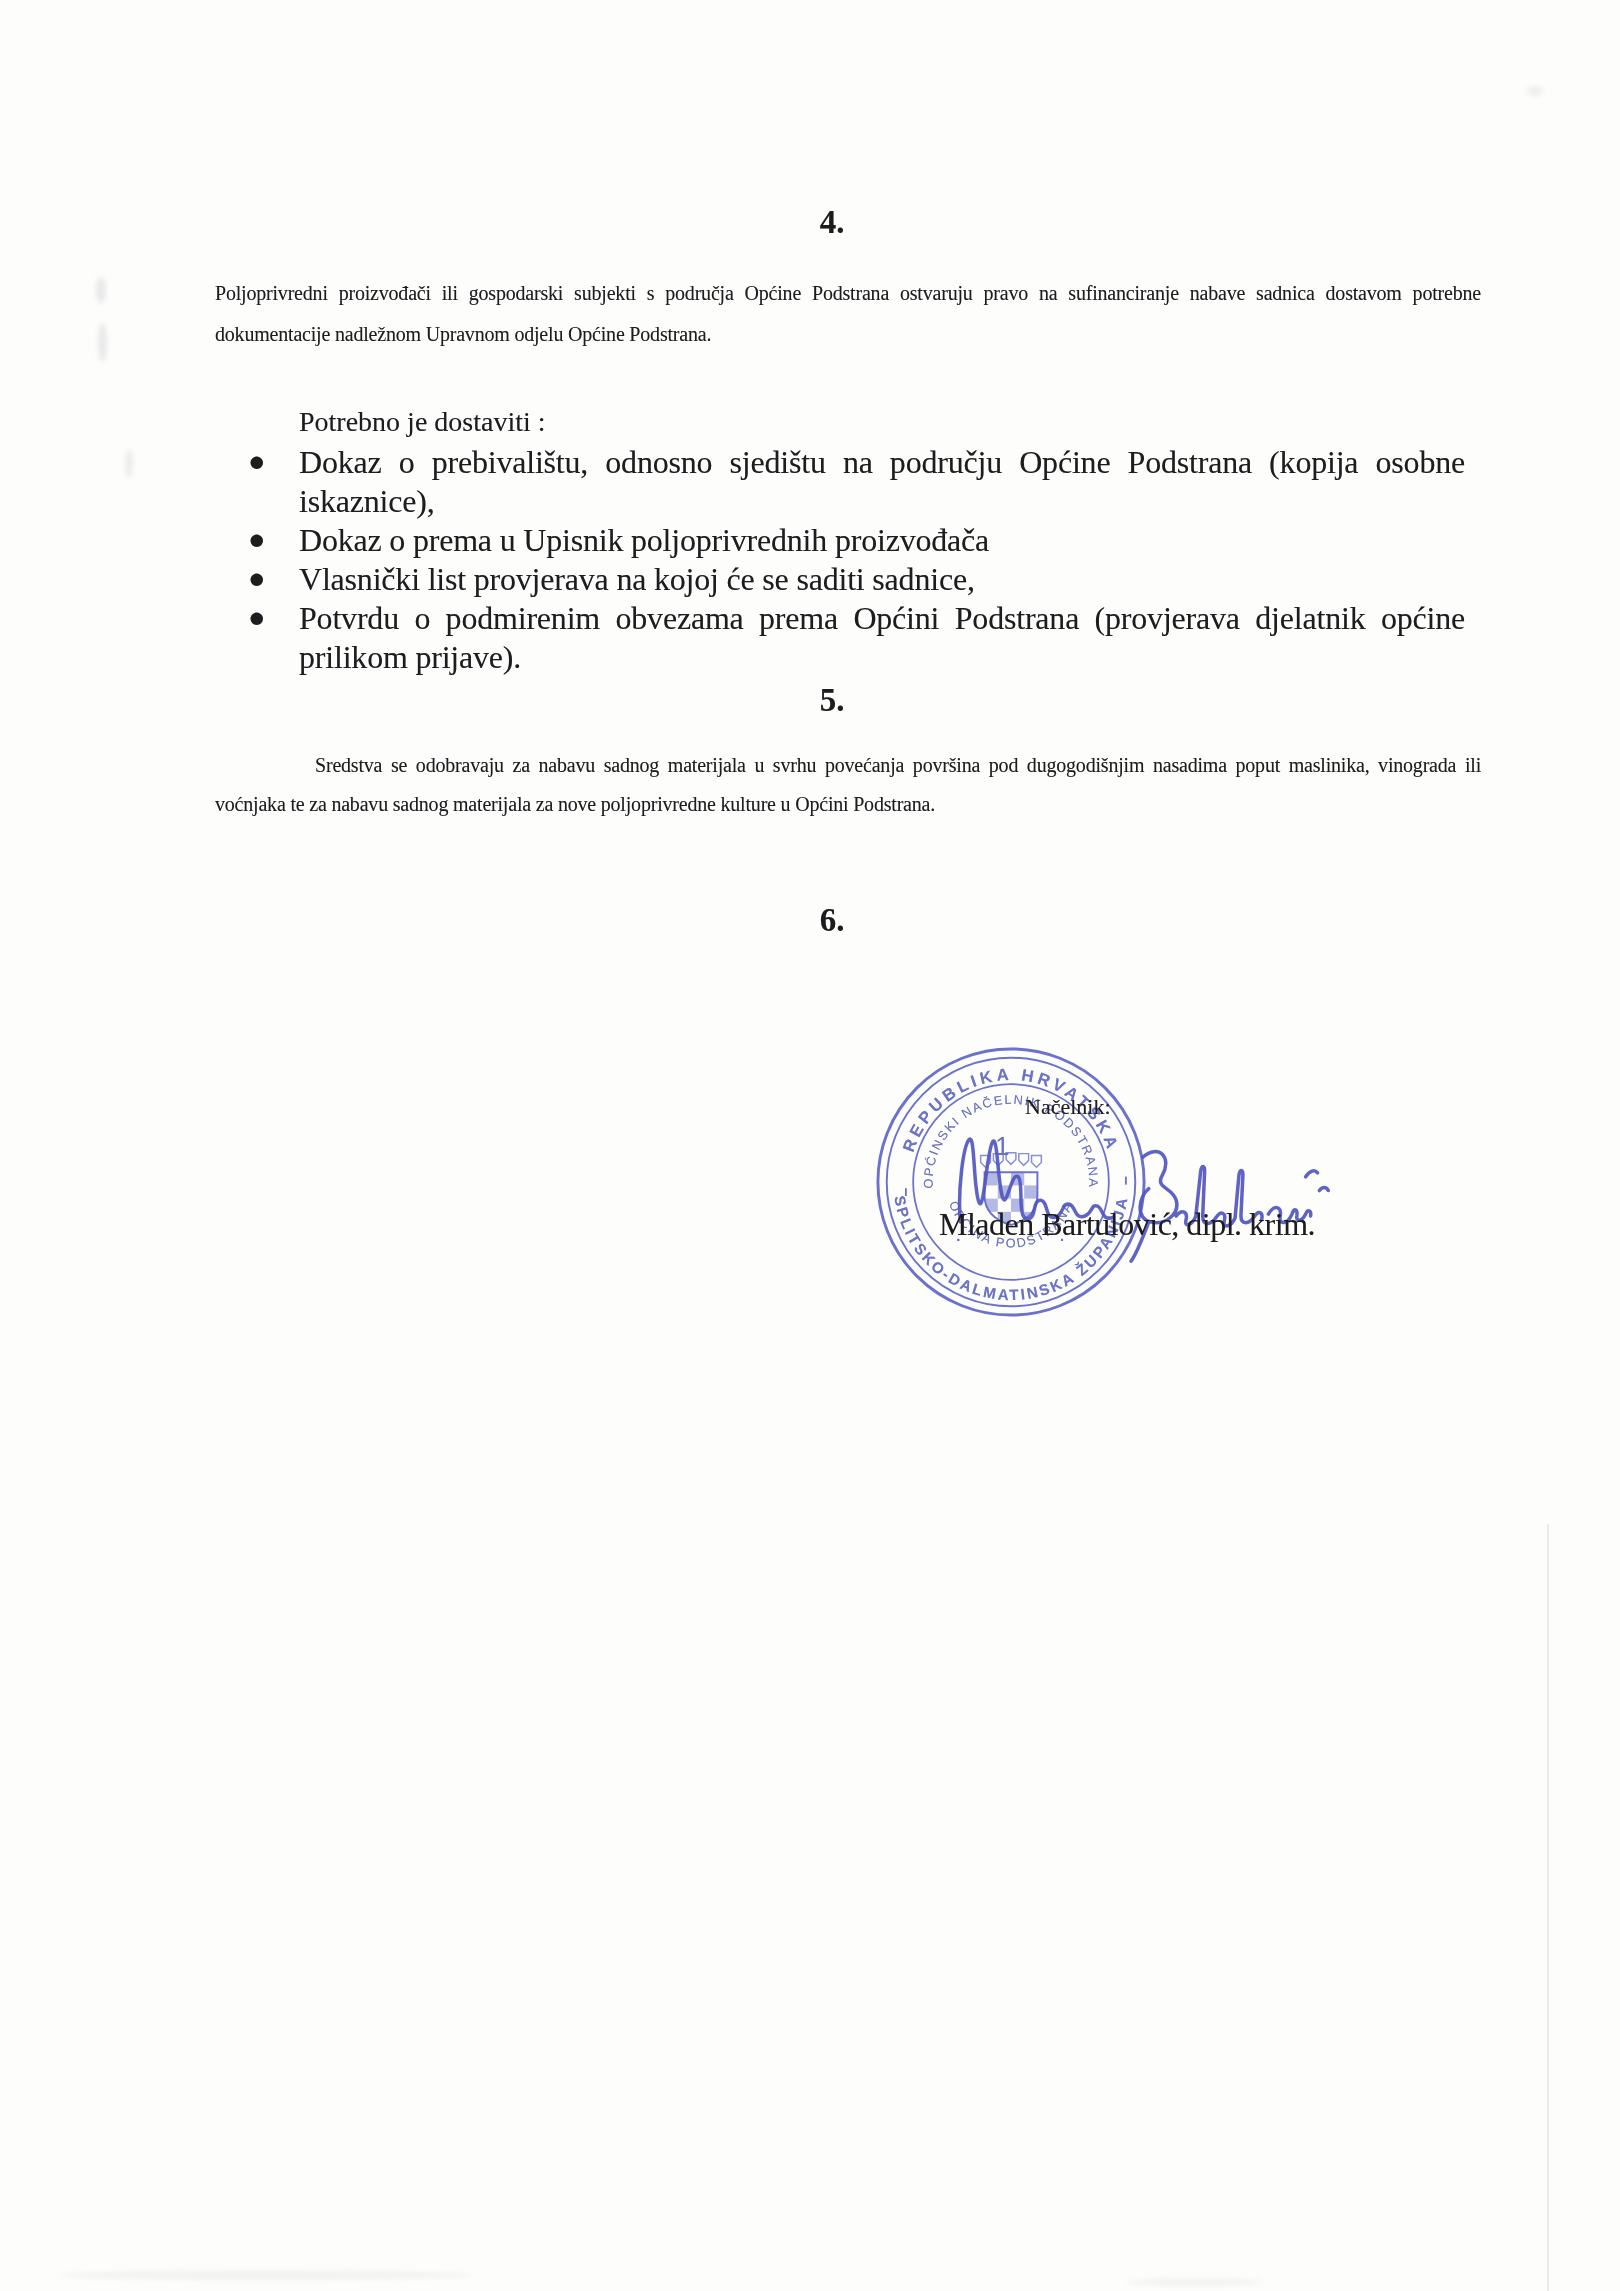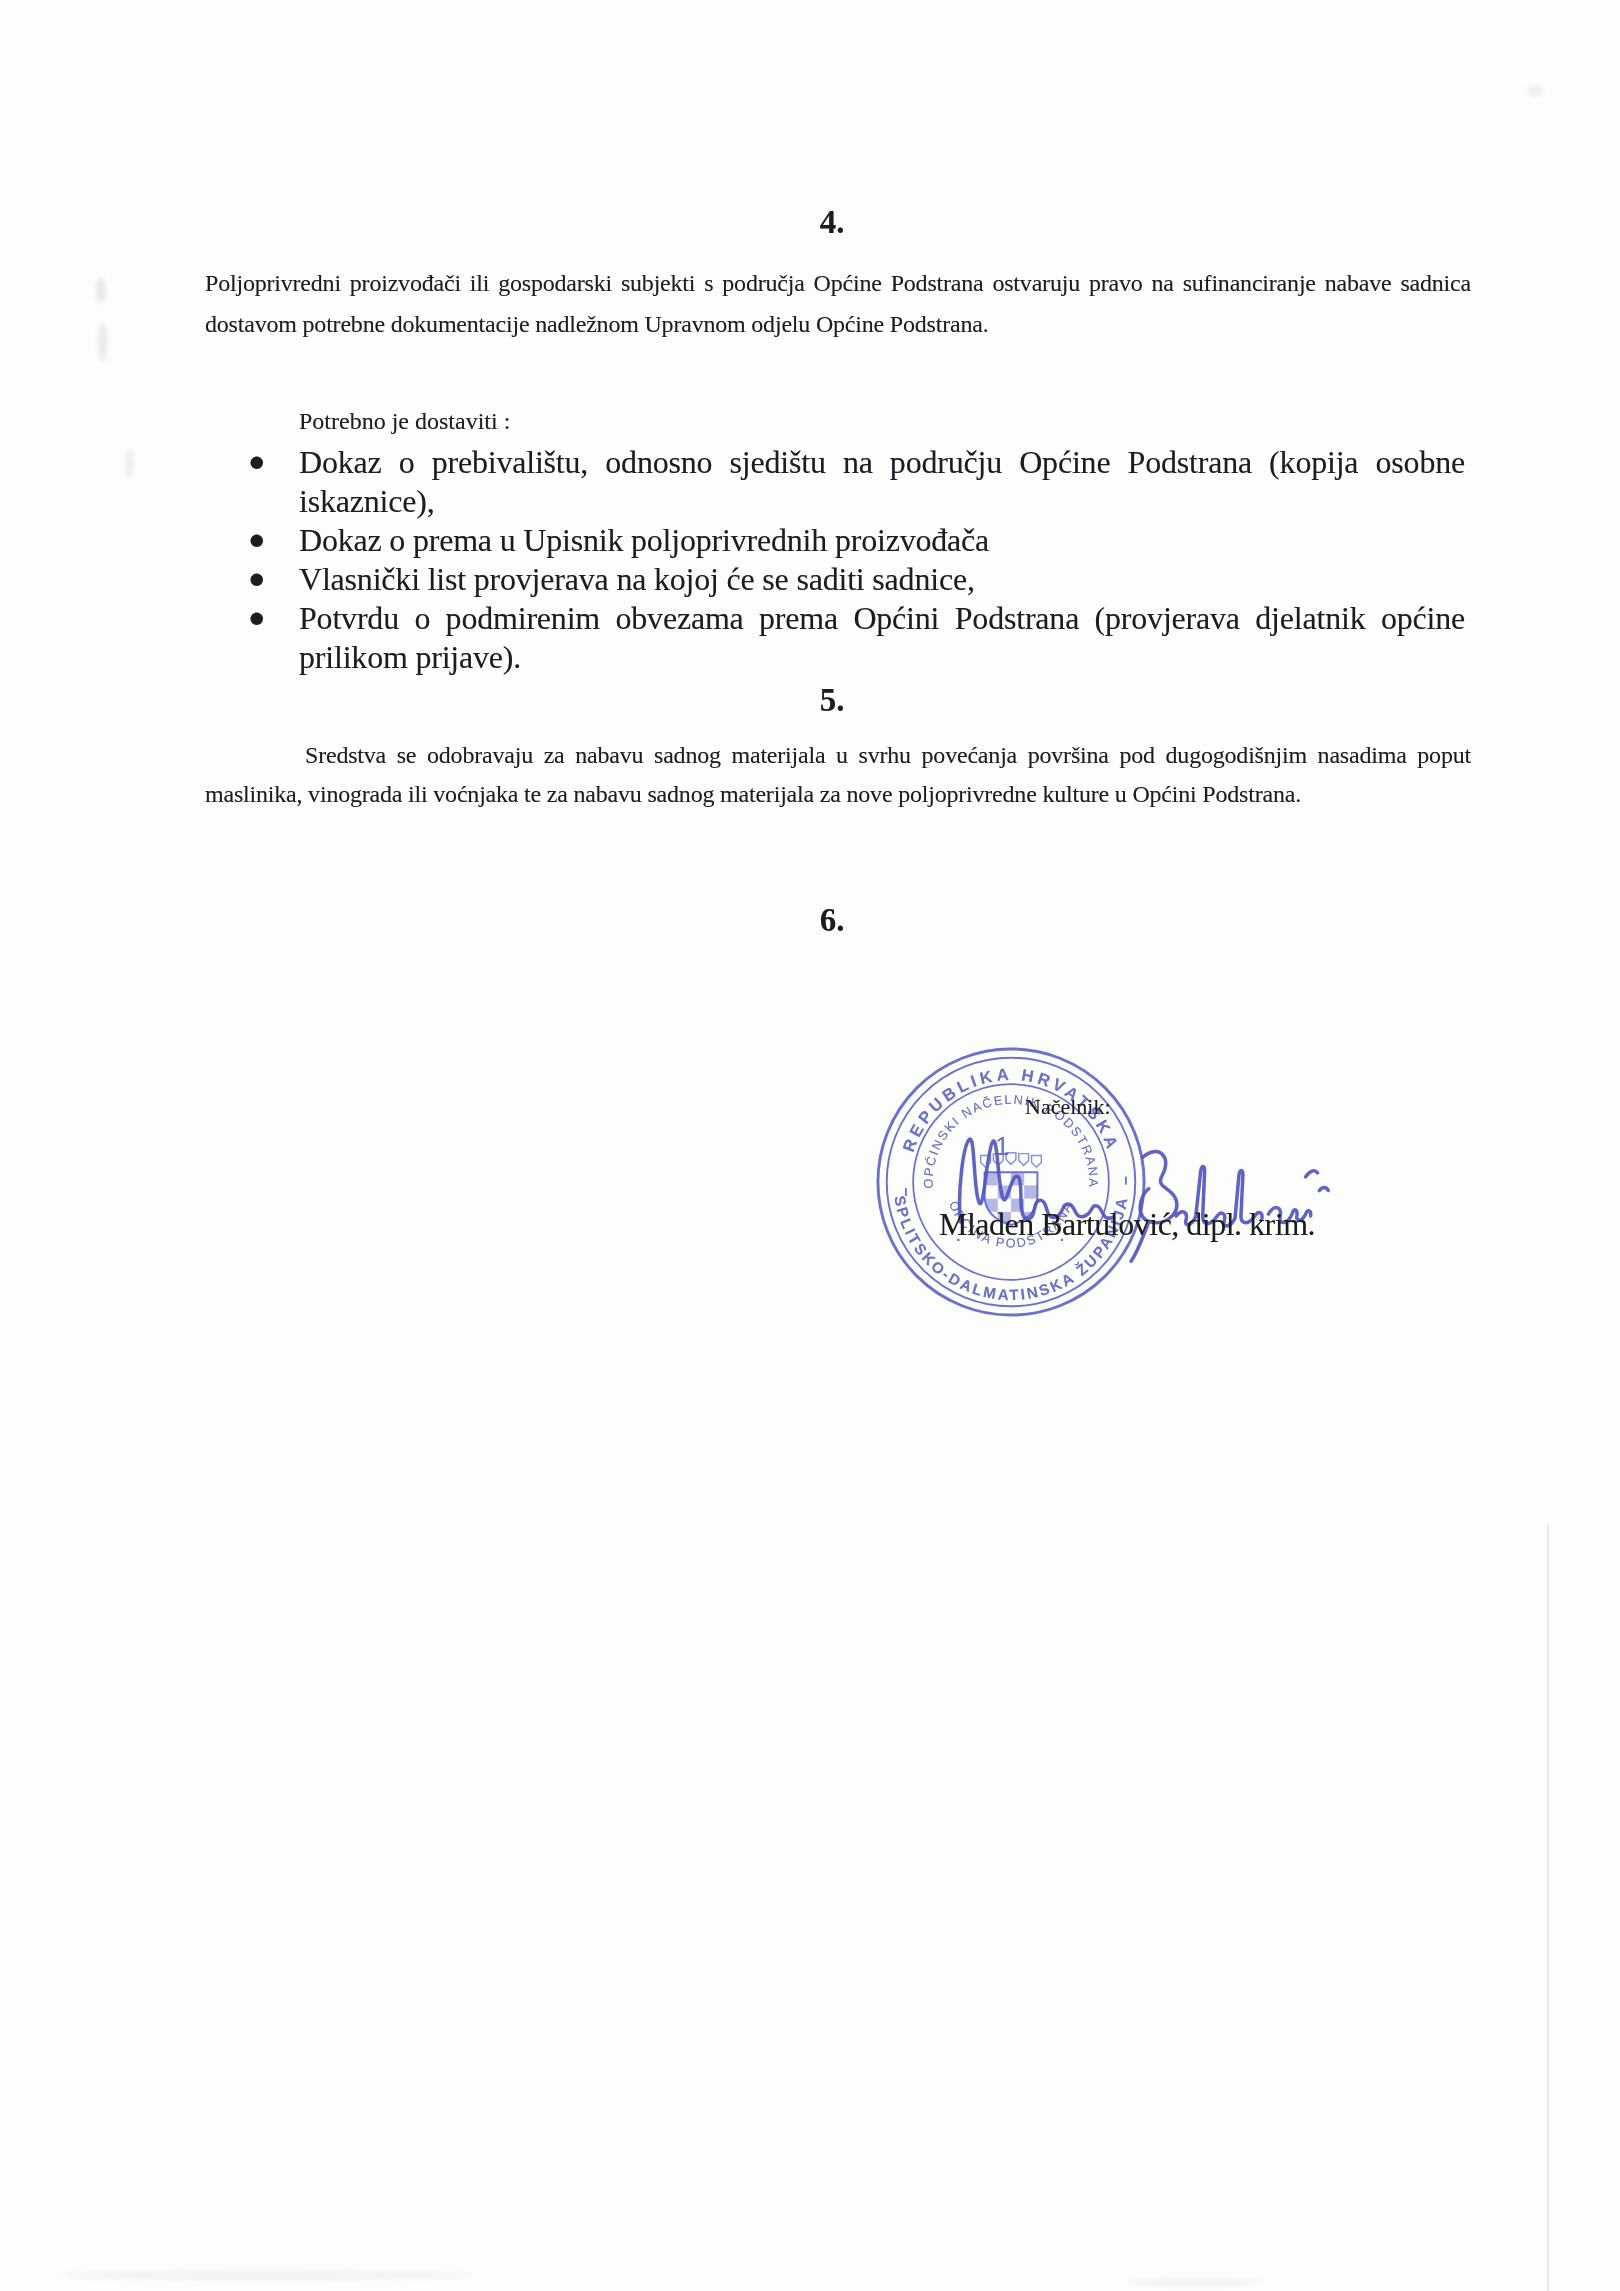--- a/index.html
+++ b/index.html
@@ -9,25 +9,25 @@
   .page{
     position:relative;width:1620px;height:2292px;background:var(--paper);
     font-family:"Liberation Serif","DejaVu Serif",serif;color:var(--text);
     overflow:hidden;text-shadow:0 0 0.5px rgba(25,25,30,.35);
   }
   .col{position:absolute;left:199px;width:1266px;}
   .heading{font-weight:bold;font-size:33px;line-height:41px;text-align:center;padding-right:25.5px;}
   .h4{top:202px;}
   .h5{top:680px;}
   .h6{top:900px;}
-  .para{font-size:24px;line-height:41px;text-align:justify;margin:6px;letter-spacing:-0.2px;}
+  .para{font-size:20px;line-height:41px;text-align:justify;margin:16px;letter-spacing:-0.2px;}
   .p1{top:257px;}
   .p5{top:730px;line-height:39px;text-indent:100px;}
   .p6{top:941px;text-align:left;}
-  .intro{position:absolute;left:299px;top:402px;font-size:24px;line-height:39px;text-align:center;}
+  .intro{position:absolute;left:299px;top:402px;font-size:28px;line-height:39px;text-align:center;}
   .bullets{position:absolute;left:199px;top:443px;width:1266px;list-style:none;margin:0;padding:0;
            font-size:32px;line-height:39px;letter-spacing:-0.2px;}
   .bullets li{position:relative;padding-left:100px;text-align:justify;}
   .dot{position:absolute;left:49px;top:-1px;font-size:29px;}
   .sig-title{position:absolute;left:1025px;top:1094px;font-size:22px;z-index:5;}
   .sig-name{position:absolute;left:939px;top:1206px;font-size:32px;z-index:5;letter-spacing:-0.5px;}
   .stamp{position:absolute;left:874px;top:1045px;opacity:.9;z-index:1;}
   .stamp circle{fill:none;stroke:var(--ink);}
   .stamp text{fill:var(--ink);font-family:"Liberation Sans","DejaVu Sans",sans-serif;}
   .t-outer{font-size:17px;letter-spacing:4px;font-weight:bold;}

